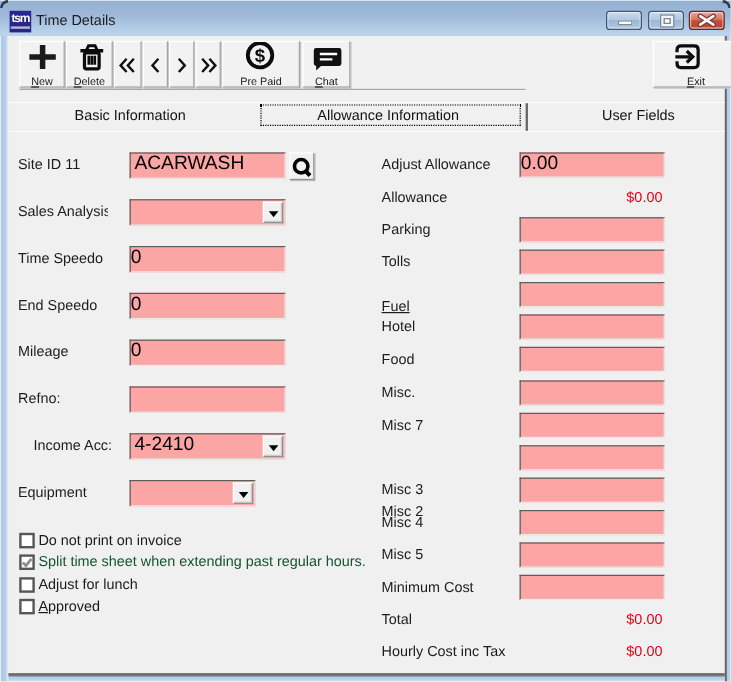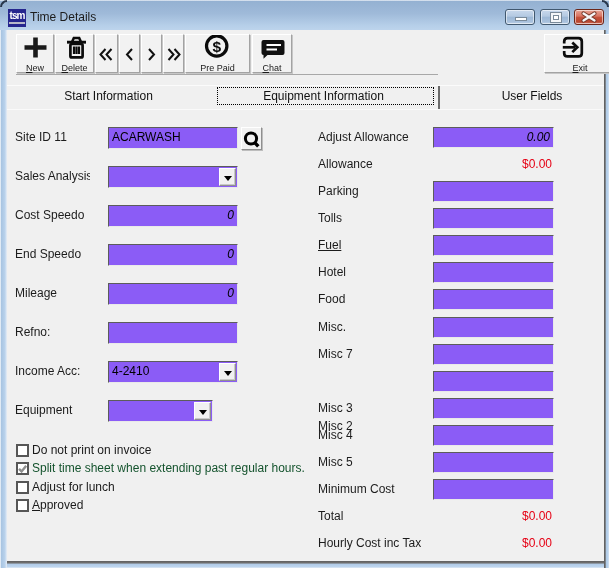--- a/index.html
+++ b/index.html
@@ -44,25 +44,25 @@
 #btnExit { left:544px; width:72px; }
 
 
 .tab { top:86px; height:23px; font-size:12px; color:#111; text-align:center; line-height:21px; }
 #tabsel-shadow { left:438px; top:86px; width:2px; height:24px; background:#6b6b6b; }
 #tabfocus { left:217px; top:87px; width:217px; height:18px; border:1px dotted #000; }
 #tabwhite1 { left:7px; top:85px; width:597px; height:1px; background:#fbfbfb; }
 #tabwhite2 { left:7px; top:109px; width:597px; height:1px; background:#fafafa; }
 
 
-.fld { background:#8b5cf6; height:22px;
+.fld { background:#fca5a5; height:22px;
   border-top:1.5px solid #5c5c5c; border-left:1.5px solid #5c5c5c;
   border-bottom:1px solid #e9e9e9; border-right:1px solid #e9e9e9;
-  font-size:12px; color:#000; line-height:16px; padding-left:3px; padding-top:0.5px; }
-.fldr { text-align:right; padding-right:3px; padding-left:0;font-style:italic; }
+  font-size:16px; color:#000; line-height:16px; padding-left:3px; padding-top:0.5px; }
+.fldr { padding-right:3px; padding-left:0; }
 .lab { font-size:12px; color:#1c1c1c; white-space:nowrap; }
 .red { color:#e60014; font-size:12px; }
 .combo-arrow { position:absolute; right:1px; top:1px; bottom:1px; width:17px;
   background:#f1f1f1; border:1px solid #fff;
   border-right-color:#909090; border-bottom-color:#909090;
   box-shadow:inset -1px -1px 0 #c9c9c9; }
 .combo-arrow:after { content:""; position:absolute; left:4px; top:7px;
   border-left:4px solid transparent; border-right:4px solid transparent; border-top:5px solid #000; }
 
 
@@ -151,54 +151,54 @@
   <svg width="55" height="37" style="position:absolute;left:0;top:0">
     <path d="M22.5 3.2 H33.5 Q36.8 3.2 36.8 6.4 V18.2 Q36.8 21.4 33.5 21.4 H22.5 Q19.2 21.4 19.2 18.2 V16 M19.2 8.6 V6.4 Q19.2 3.2 22.5 3.2" stroke="#0d0d0d" stroke-width="2.7" fill="none"></path>
     <path d="M17.8 12.3 H30" stroke="#0d0d0d" stroke-width="2.7"></path>
     <path d="M27.3 7.5 L32.3 12.3 L27.3 17.1" stroke="#0d0d0d" stroke-width="2.7" fill="none"></path>
   </svg>
   <div class="lbl"><u>E</u>xit</div>
 </div>
 <div class="abs" id="tbline"></div>
 
 <div class="abs" id="tabwhite1"></div>
-<div class="abs tab" style="left:7px;width:208px;text-indent:-5px;">Start Information</div>
-<div class="abs tab" style="left:216px;width:222px;text-indent:-7px;">Equipment Information</div>
+<div class="abs tab" style="left:7px;width:208px;text-indent:-5px;">Basic Information</div>
+<div class="abs tab" style="left:216px;width:222px;text-indent:-7px;">Allowance Information</div>
 <div class="abs" id="tabsel-shadow"></div>
 <div class="abs" id="tabfocus"></div>
 <div class="abs tab" style="left:441px;width:182px;">User Fields</div>
 <div class="abs" id="tabwhite2"></div>
 
 <div class="abs lab" style="left:15px;top:130px;">Site ID 11</div>
 <div class="abs fld" style="left:108px;top:127px;width:130px;">ACARWASH</div>
 <div class="abs" style="left:241px;top:127px;width:21px;height:23px;background:#f1f1f1;border:1px solid #fff;border-right-color:#8f8f8f;border-bottom-color:#8f8f8f;box-shadow:1px 1px 0 #bdbdbd;">
   <svg width="19" height="21" style="position:absolute;left:0;top:0">
     <circle cx="9" cy="10.5" r="5.6" stroke="#000" stroke-width="3" fill="none"></circle>
     <path d="M12.8 14.6 L16.3 18.4" stroke="#000" stroke-width="3.4"></path>
   </svg>
 </div>
 
 <div class="abs lab" style="left:15px;top:169px;width:75px;overflow:hidden;">Sales Analysis</div>
 <div class="abs fld" style="left:108px;top:166px;width:130px;">
     <div class="combo-arrow"></div>
   </div>
 
-<div class="abs lab" style="left:15px;top:208px;">Cost Speedo</div>
+<div class="abs lab" style="left:15px;top:208px;">Time Speedo</div>
 <div class="abs fld fldr" style="left:108px;top:205px;width:130px;">0</div>
 
 <div class="abs lab" style="left:15px;top:247px;">End Speedo</div>
 <div class="abs fld fldr" style="left:108px;top:244px;width:130px;">0</div>
 
 <div class="abs lab" style="left:15px;top:286px;">Mileage</div>
 <div class="abs fld fldr" style="left:108px;top:283px;width:130px;">0</div>
 
 <div class="abs lab" style="left:15px;top:325px;">Refno:</div>
 <div class="abs fld" style="left:108px;top:322px;width:130px;"></div>
 
-<div class="abs lab" style="left:15px;top:364px;">Income Acc:</div>
+<div class="abs lab" style="left:28px;top:364px;">Income Acc:</div>
 <div class="abs fld" style="left:108px;top:361px;width:130px;">4-2410<div class="combo-arrow"></div></div>
 
 <div class="abs lab" style="left:15px;top:403px;">Equipment</div>
 <div class="abs fld" style="left:108px;top:400px;width:105px;">
     <div class="combo-arrow"></div>
   </div>
 
 <div class="abs chk" style="left:16px;top:444px;"></div>
 <div class="abs chklab" style="left:32px;top:443px;">Do not print on invoice</div>
 <div class="abs chk" style="left:16px;top:462px;">
@@ -217,21 +217,21 @@
 
 <div class="abs lab" style="left:318px;top:157px;">Allowance</div>
 <div class="abs red" style="left:433px;top:157px;width:119px;text-align:right;">$0.00</div>
 
 <div class="abs lab" style="left:318px;top:184px;">Parking</div>
 <div class="abs fld" style="left:433px;top:181px;width:121px;height:21px;"></div>
 
 <div class="abs lab" style="left:318px;top:211px;">Tolls</div>
 <div class="abs fld" style="left:433px;top:208px;width:121px;height:21px;"></div>
 
-<div class="abs lab" style="left:318px;top:238px;text-decoration:underline;">Fuel</div>
+<div class="abs lab" style="left:318px;top:248px;text-decoration:underline;">Fuel</div>
 <div class="abs fld" style="left:433px;top:235px;width:121px;height:21px;"></div>
 
 <div class="abs lab" style="left:318px;top:265px;">Hotel</div>
 <div class="abs fld" style="left:433px;top:262px;width:121px;height:21px;"></div>
 
 <div class="abs lab" style="left:318px;top:292px;">Food</div>
 <div class="abs fld" style="left:433px;top:289px;width:121px;height:21px;"></div>
 
 <div class="abs lab" style="left:318px;top:320px;">Misc.</div>
 <div class="abs fld" style="left:433px;top:317px;width:121px;height:21px;"></div>

